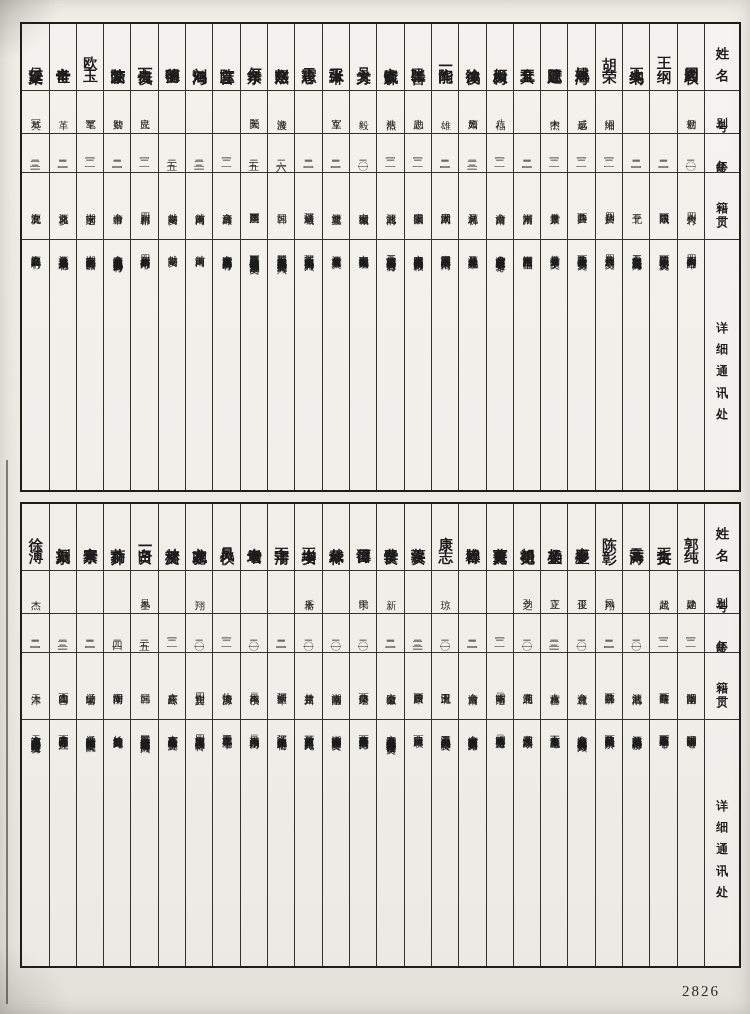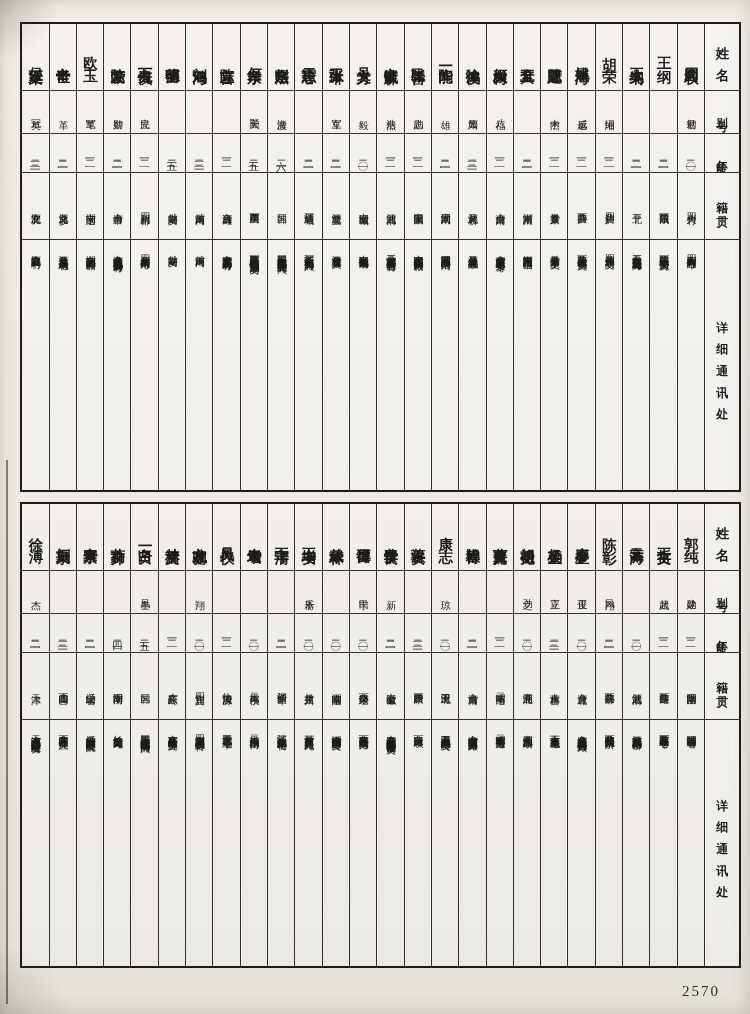--- a/index.html
+++ b/index.html
@@ -462,14 +462,14 @@
 
   <div class="col">
     <div class="cell c-name n2">徐溥</div>
     <div class="cell c-alias">杰</div>
     <div class="cell c-age">二二</div>
     <div class="cell c-native">天津</div>
     <div class="cell c-addr">天津市河北中山路月纬路口对过永安里二号</div>
   </div>
 </div>
 
-  <div class="pageno">2570</div>
+  <div class="pageno">2826</div>
 </div>
 
 </body></html>

